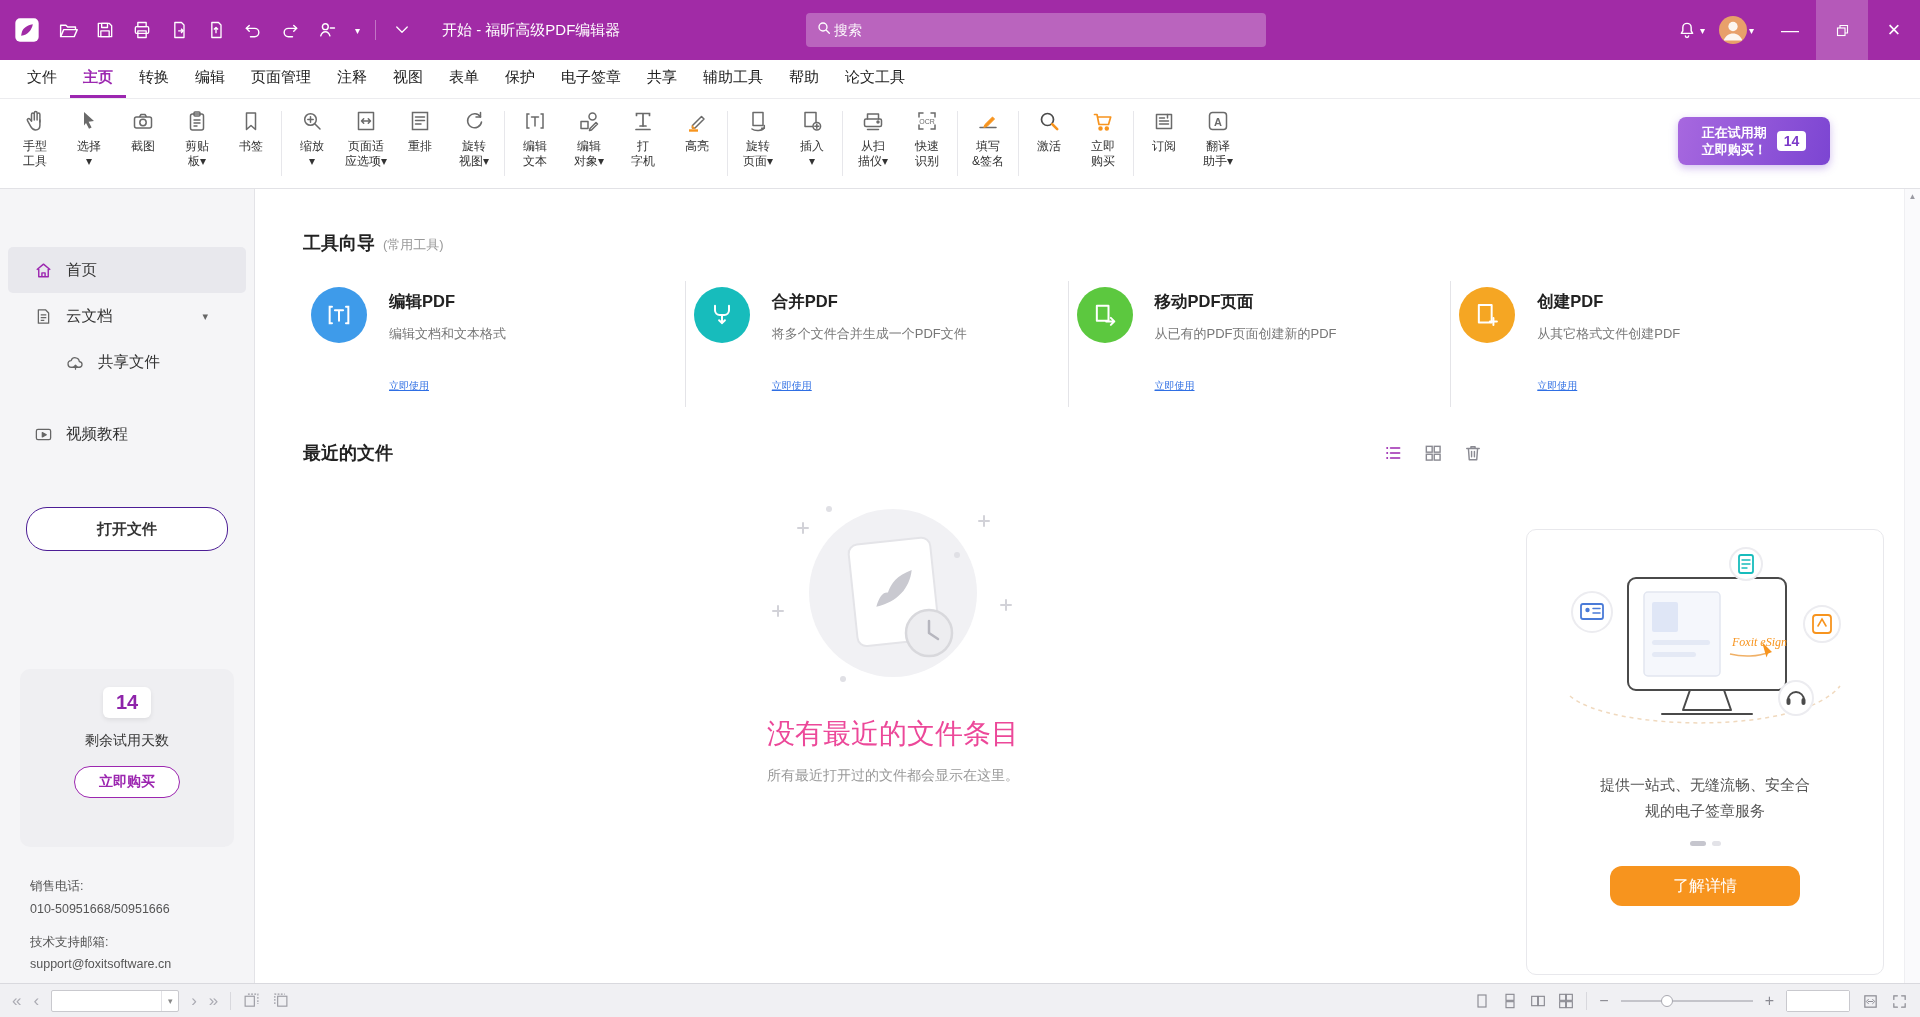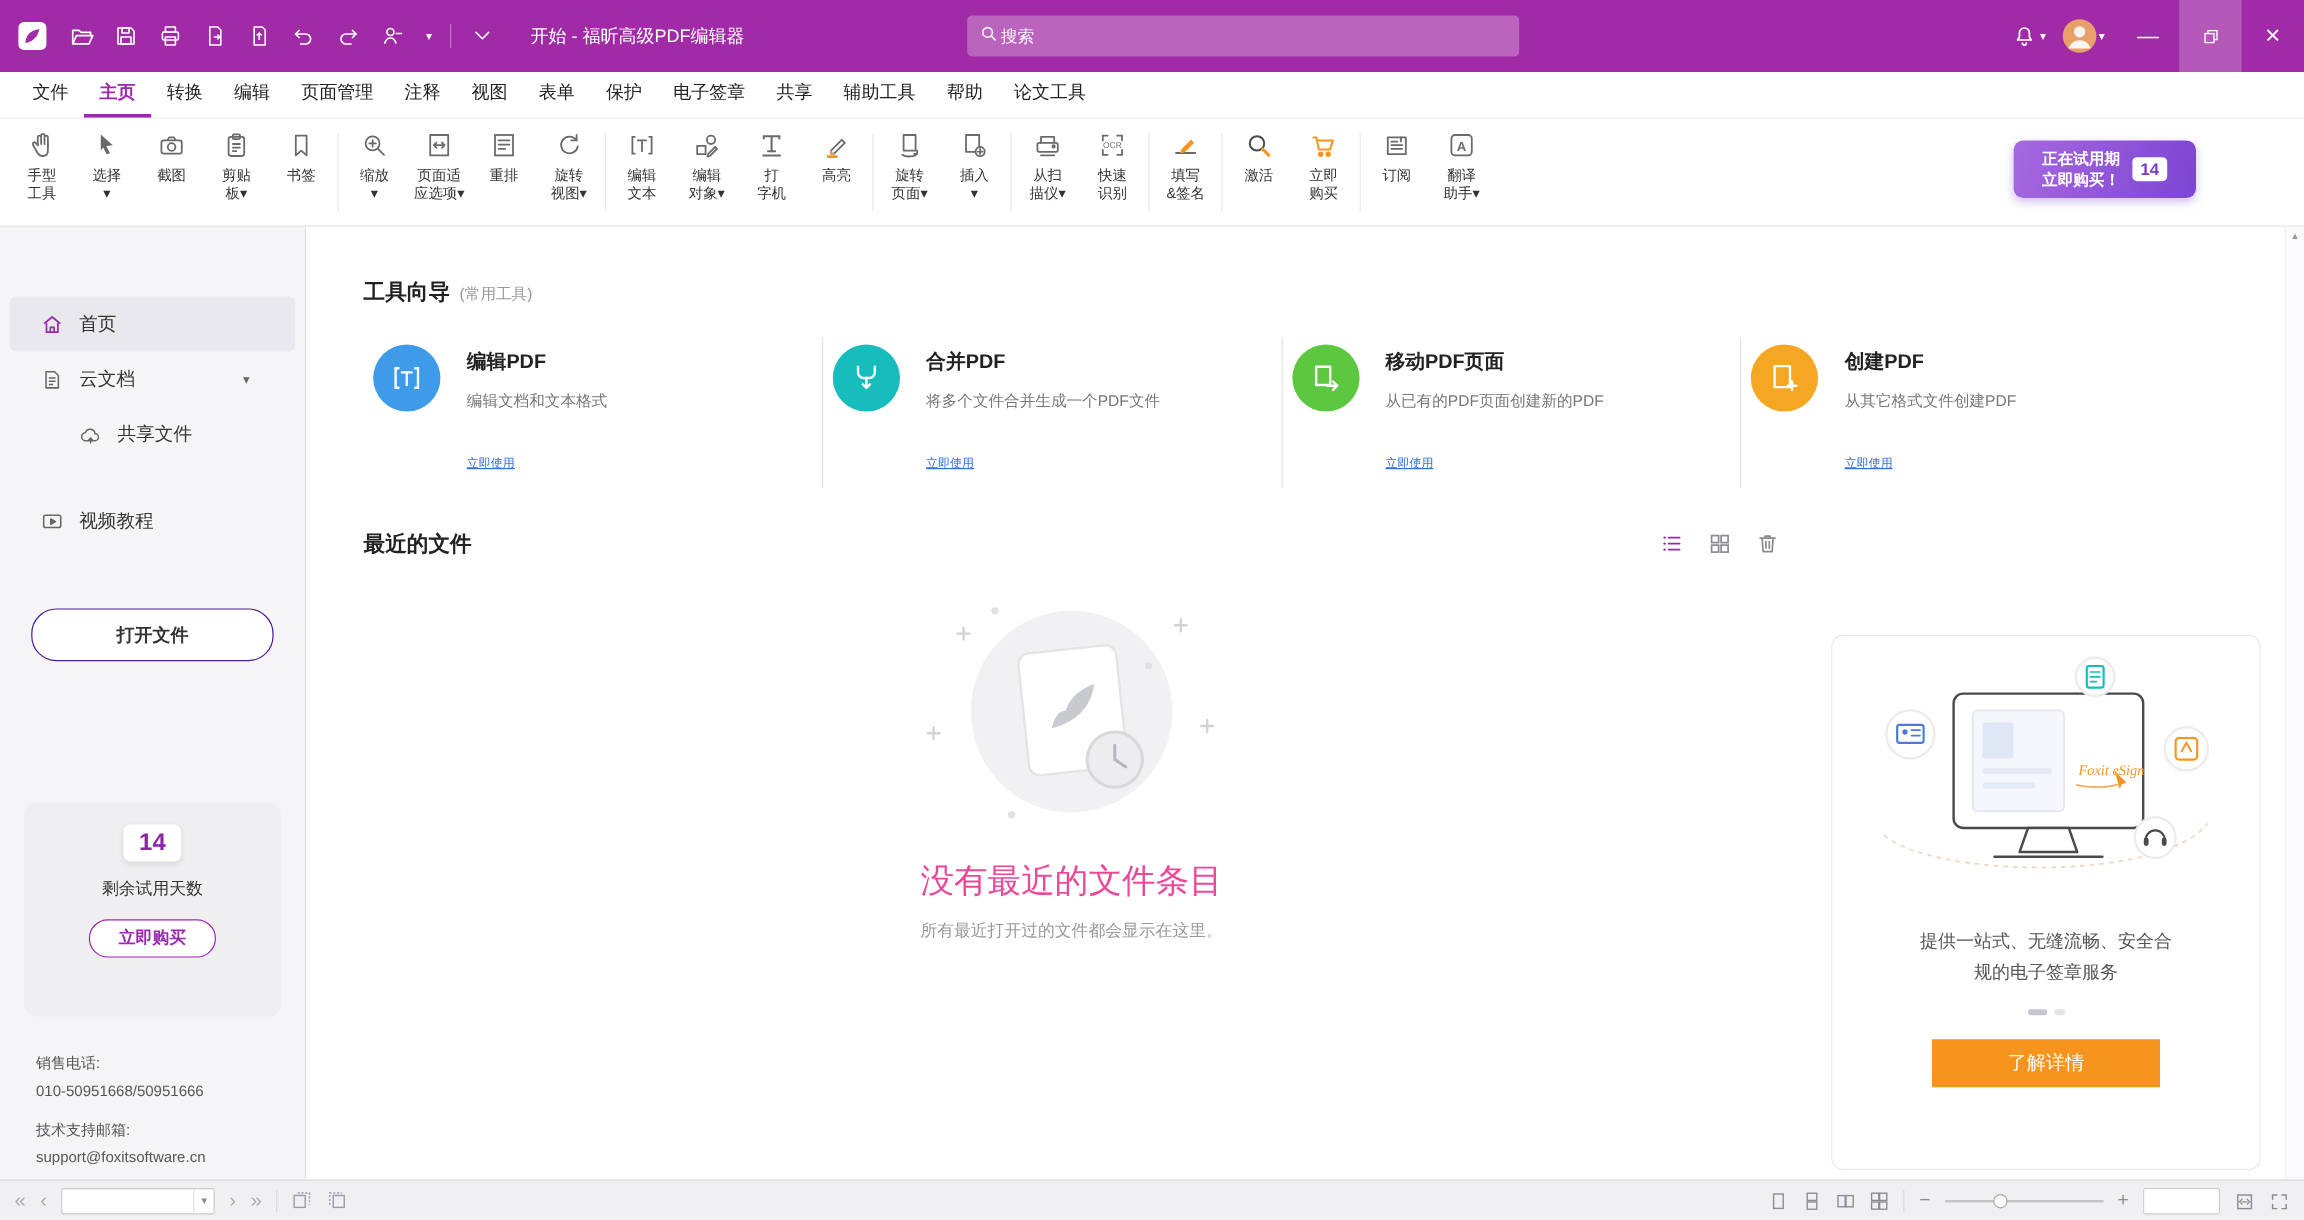--- a/index.html
+++ b/index.html
@@ -75,21 +75,21 @@
   .vt{cursor:pointer;display:flex;align-items:center;}
   .empty-state{width:1180px;display:flex;flex-direction:column;align-items:center;margin-top:28px;}
   .empty-title{font-size:28px;color:#ec4899;margin-top:22px;}
   .empty-desc{font-size:14px;color:#999;margin-top:14px;}
 
   .promo-card{position:absolute;right:36px;top:340px;width:358px;height:446px;border:1px solid #E8E8EC;border-radius:10px;background:#fff;display:flex;flex-direction:column;align-items:center;box-sizing:border-box;}
   .promo-text{margin-top:14px;font-size:15px;color:#555;text-align:center;line-height:1.7;white-space:pre-line;}
   .promo-dots{display:flex;gap:6px;margin-top:18px;align-items:center;}
   .dot{height:5px;border-radius:3px;background:#E3E3E8;width:9px;cursor:pointer;}
   .dot.active{background:#C6C6CE;width:16px;}
-  .promo-btn{margin-top:20px;width:190px;height:40px;background:#F7941E;color:#fff;font-size:16px;border-radius:0;display:flex;align-items:center;justify-content:center;cursor:pointer;}
+  .promo-btn{margin-top:20px;width:190px;height:40px;background:#F7941E;color:#fff;font-size:16px;border-radius:12px;display:flex;align-items:center;justify-content:center;cursor:pointer;}
 
   
   .statusbar{height:34px;flex:none;background:#F0F0F3;border-top:1px solid #D9D9DE;display:flex;align-items:center;padding:0 12px;box-sizing:border-box;position:relative;}
   .sb-left{display:flex;align-items:center;gap:12px;color:#ABABB3;font-size:17px;}
   .sb-nav{cursor:pointer;line-height:1;}
   .page-input{width:128px;height:22px;background:#fff;border:1px solid #C9C9CE;border-radius:2px;display:flex;align-items:center;box-sizing:border-box;}
   .page-input input{flex:1;border:none;outline:none;font-size:12px;padding:0 6px;font-family:inherit;min-width:0;}
   .page-input .pi-caret{width:16px;text-align:center;color:#888;font-size:9px;border-left:1px solid #E2E2E6;align-self:stretch;display:flex;align-items:center;justify-content:center;cursor:pointer;}
   .sb-div{width:1px;height:18px;background:#D8D8DD;}
   .sb-right{position:absolute;right:12px;top:0;height:34px;display:flex;align-items:center;gap:12px;}

